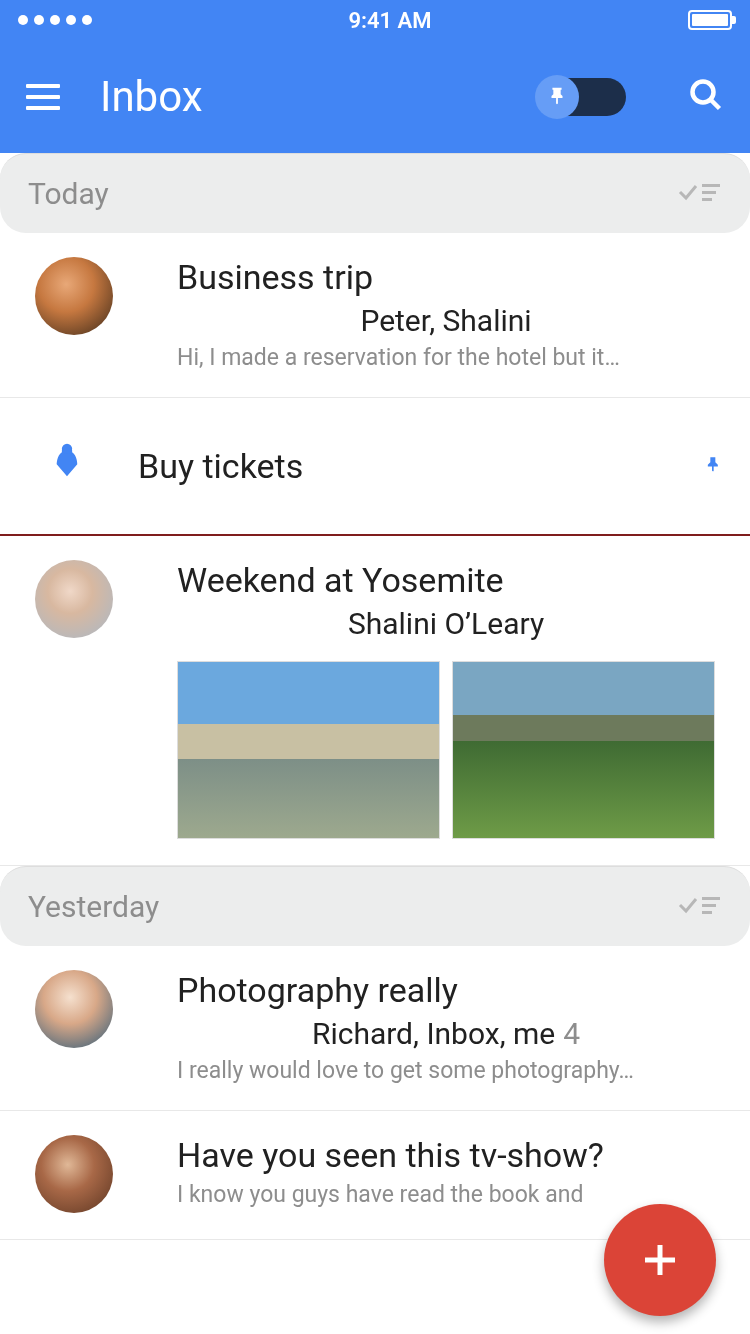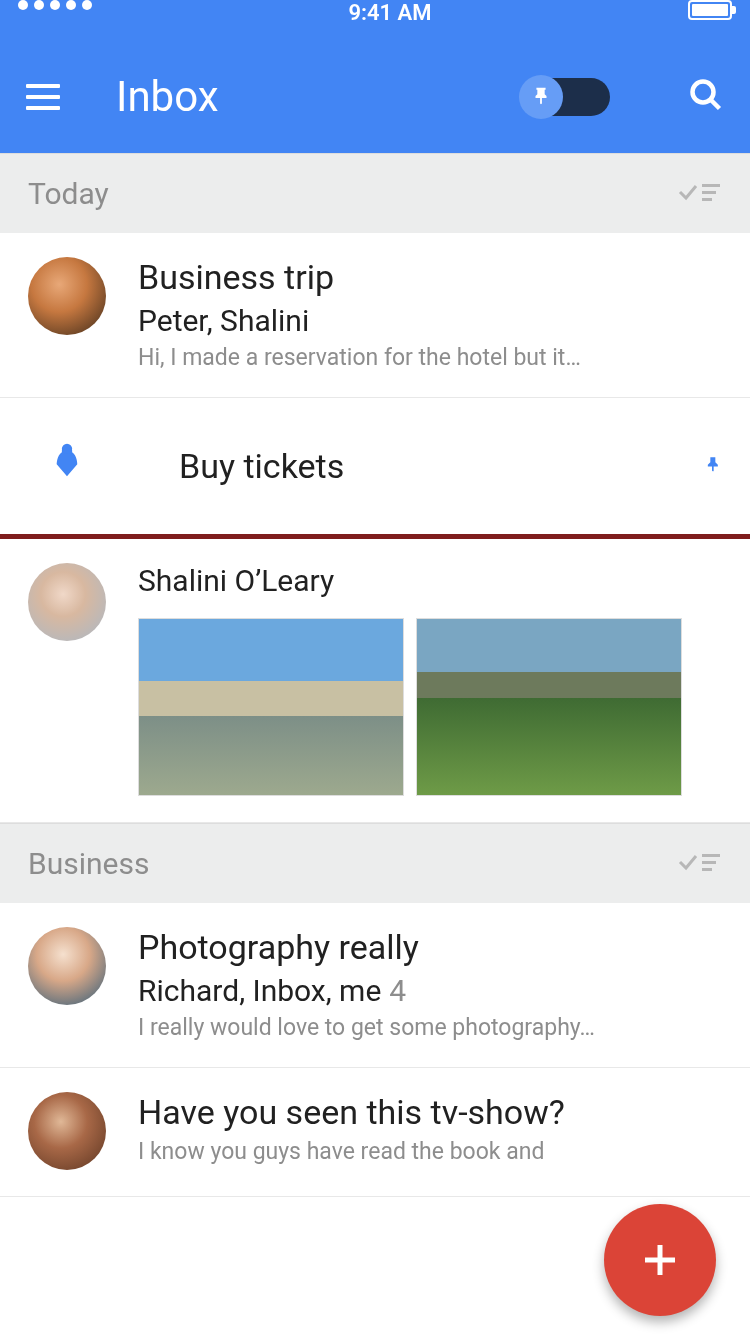--- a/index.html
+++ b/index.html
@@ -1,54 +1,54 @@
 <!DOCTYPE html>
 <html><head>
 <meta charset="utf-8">
 <style>
 * { margin:0; padding:0; box-sizing:border-box; }
 body { width:750px; height:1334px; background:#fff; font-family:Roboto,Arial,sans-serif; overflow:hidden; position:relative; }
 
 
-.status-bar { height:40px; background:#4285f4; color:#fff; display:flex; align-items:flex-start; justify-content:space-between; padding:0 18px; font-size:22px; }
+.status-bar { height:40px; background:#4285f4; color:#fff; display:flex; align-items:center; justify-content:space-between; padding:0 18px; font-size:22px; }
 .status-dots { display:flex; gap:6px; }
 .status-dots span { width:10px; height:10px; background:#fff; border-radius:50%; }
 .status-time { font-weight:600; }
 .status-batt { width:44px; height:20px; border:2px solid #fff; border-radius:4px; position:relative; }
 .status-batt::after { content:""; position:absolute; right:-6px; top:4px; width:4px; height:8px; background:#fff; border-radius:0 2px 2px 0; }
 .status-batt div { position:absolute; inset:2px; background:#fff; border-radius:1px; }
 
 
-.header { height:113px; background:#4285f4; display:flex; align-items:center; padding:0 26px; gap:56px; }
+.header { height:113px; background:#4285f4; display:flex; align-items:center; padding:0 26px; gap:40px; }
 .hamburger { display:flex; flex-direction:column; gap:7px; cursor:pointer; }
 .hamburger span { width:34px; height:4px; background:#fff; border-radius:1px; }
 .header-title { color:#fff; font-size:42px; font-weight:400; flex:1; }
 .pin-toggle { width:88px; height:38px; background:#1c2e4a; border-radius:19px; display:flex; align-items:center; padding:0; cursor:pointer; }
 .pin-knob { width:44px; height:44px; background:#669df6; border-radius:50%; display:flex; align-items:center; justify-content:center; margin-left:-3px; }
 .pin-knob svg { width:22px; height:22px; fill:#fff; }
 .search-ico { margin-left:22px; cursor:pointer; }
 .search-ico svg { width:36px; height:36px; stroke:#fff; stroke-width:3; fill:none; }
 
 
-.section-head { height:80px; background:#eceded; border-top:1px solid #ddd; display:flex; align-items:center; justify-content:space-between; padding:0 28px; }
+.section-head { height:80px; background:#eceded; border-top:1px solid #ddd; display:flex; align-items:center; justify-content:space-between; padding:0 28px;border-radius:26px; }
 .section-title { color:#8d8d8d; font-size:30px; }
 .sweep-ico svg { width:44px; height:30px; fill:#b7b7b7; }
 
 
-.item { display:flex; padding:24px 28px 26px; border-bottom:1px solid #e8e8e8; background:#fff; }
+.item { display:flex; padding:24px 35px 26px; border-bottom:1px solid #e8e8e8; background:#fff;gap:32px; }
 .avatar { width:78px; height:78px; border-radius:50%; flex-shrink:0; margin-right:32px; overflow:hidden; display:flex; align-items:center; justify-content:center; }
 .item-body { flex:1; min-width:0; }
 .item-title { font-size:34px; color:#212121; margin-bottom:6px; }
-.item-sender { font-size:30px; color:#212121; margin-bottom:6px; }
+.item-sender { font-size:30px; color:#212121; margin-bottom:6px;text-align:center; }
 .item-sender .count { color:#8d8d8d; margin-left:8px; }
 .item-snippet { font-size:23px; color:#8d8d8d; white-space:nowrap; overflow:hidden; text-overflow:ellipsis; }
 .item-snippet.noellipsis { text-overflow:clip; }
 
 
-.reminder { display:flex; align-items:center; padding:44px 28px; border-bottom:5px solid #7f1d1d; background:#fff;gap:41px; }
+.reminder { display:flex; align-items:center; padding:44px 28px; border-bottom:2px solid #7f1d1d; background:#fff; }
 .reminder-ico { width:78px; display:flex; justify-content:center; margin-right:32px; }
 .reminder-ico svg { width:42px; height:48px; fill:#4285f4; }
 .reminder-text { font-size:34px; color:#212121; flex:1; }
 .reminder-pin svg { width:20px; height:28px; fill:#4285f4; }
 
 
 .thumbs { display:flex; gap:12px; margin-top:20px; }
 .thumb { width:266px; height:178px; border:1px solid #ddd; }
 
 
@@ -136,30 +136,31 @@
   <div class="reminder-pin">
     <svg viewBox="0 0 24 24">
         <path d="M14 4h-4v6l-3 3v2h5v6l1-1 1 1v-6h5v-2l-3-3V4z"></path>
       </svg>
   </div>
 </div>
 
 <div class="item">
   <div class="avatar av2"></div>
   <div class="item-body">
+    <div class="item-title">Weekend at Yosemite</div>
     <div class="item-sender">Shalini O’Leary</div>
     <div class="thumbs">
       <div class="thumb t1"></div>
       <div class="thumb t2"></div>
     </div>
   </div>
 </div>
 
 <div class="section-head">
-  <div class="section-title">Business</div>
+  <div class="section-title">Yesterday</div>
   <div class="sweep-ico">
     <svg viewBox="0 0 44 24">
         <path d="M2 12l6 6 10-12" stroke="#b7b7b7" stroke-width="3" fill="none"></path>
         <rect x="24" y="4" width="18" height="3"></rect>
         <rect x="24" y="11" width="14" height="3"></rect>
         <rect x="24" y="18" width="10" height="3"></rect>
       </svg>
   </div>
 </div>
 

